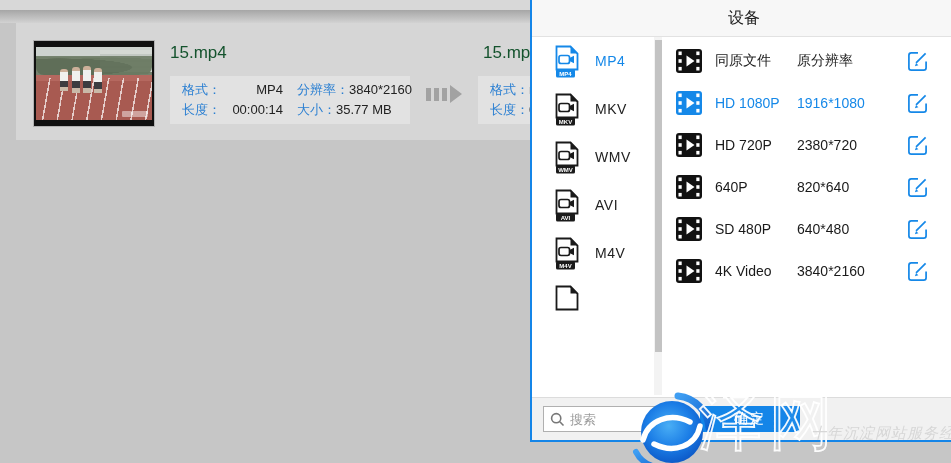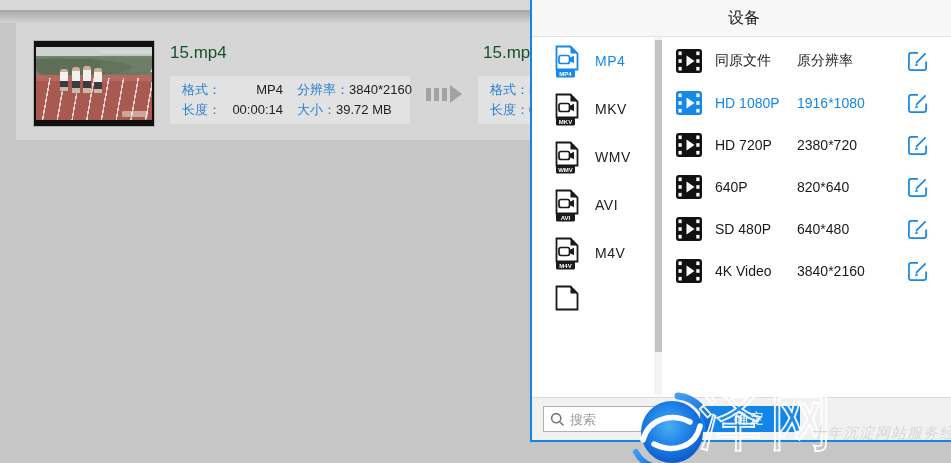--- a/index.html
+++ b/index.html
@@ -120,21 +120,21 @@
       </div>
     </div>
 
     <div class="file-title" style="left:154px;">15.mp4</div>
 
     <div class="infobox" style="left:154px;text-align:right;">
       <div>
         <span class="lbl">格式：</span><span class="val" style="display:inline-block;width:62px;">MP4</span><span class="lbl">分辨率：</span><span class="val">3840*2160</span>
       </div>
       <div>
-        <span class="lbl">长度：</span><span class="val" style="display:inline-block;width:62px;">00:00:14</span><span class="lbl">大小：</span><span class="val">39.72 MB</span>
+        <span class="lbl">长度：</span><span class="val" style="display:inline-block;width:62px;">00:00:14</span><span class="lbl">大小：</span><span class="val">35.77 MB</span>
       </div>
     </div>
 
     <div class="convert-arrow">
       <i></i>
         <i></i>
         <i></i>
         <span class="tri"></span>
     </div>
 

